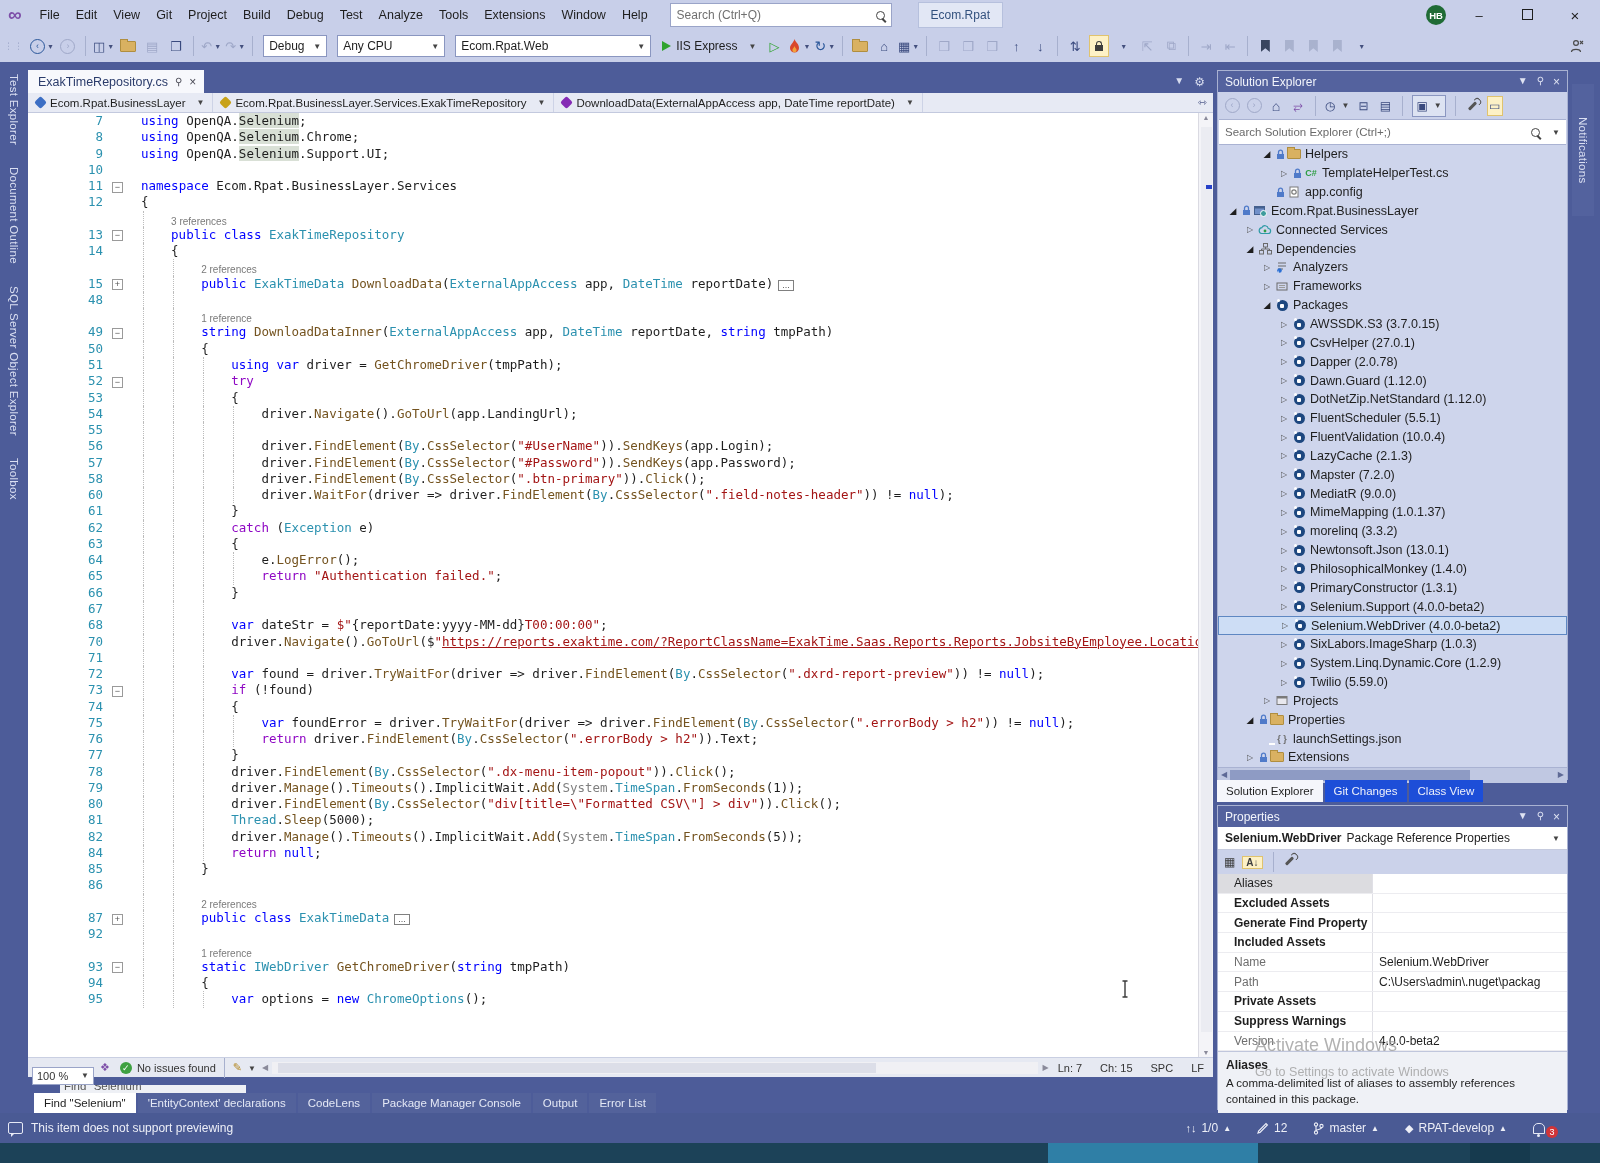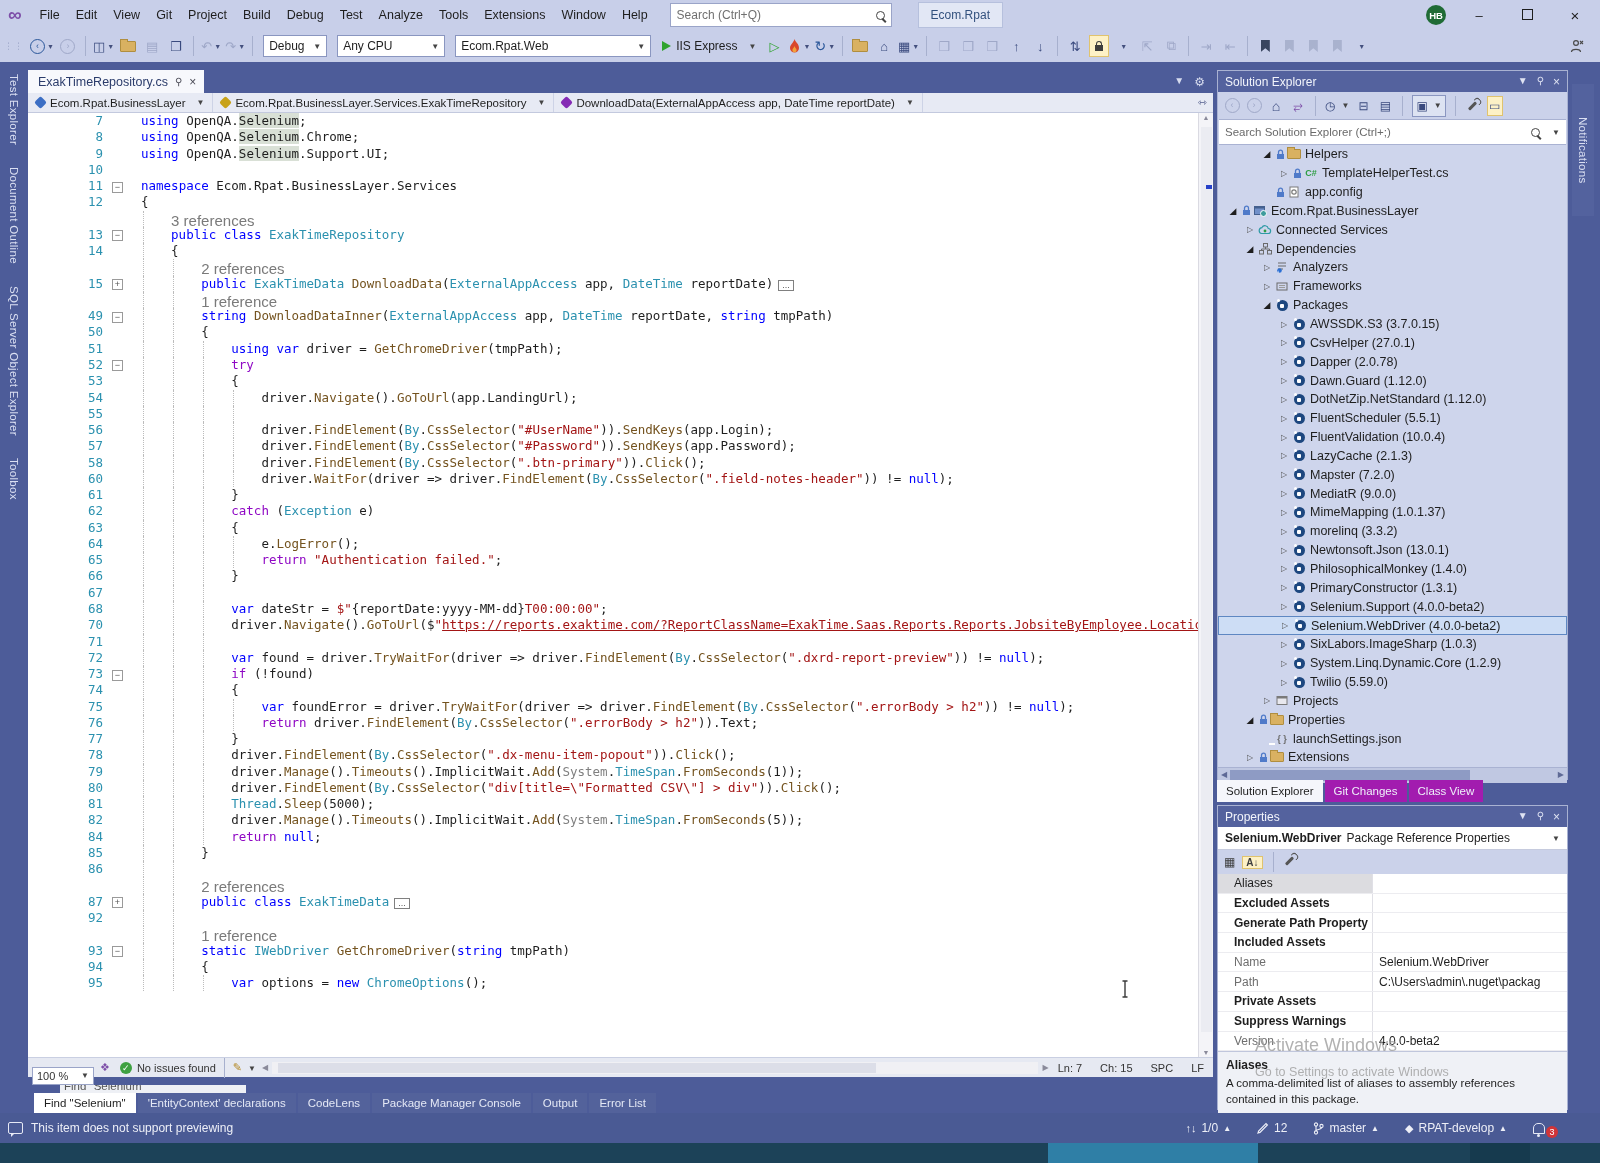--- a/index.html
+++ b/index.html
@@ -81,21 +81,21 @@
   .foldbox{position:absolute;left:9px;top:3.5px;width:9px;height:9px;border:1px solid #9a9a9a;
         background:#fff;font-size:9px;line-height:8px;text-align:center;color:#555;
         font-family:"Liberation Sans",sans-serif;}
   .codewrap{flex:1;position:relative;overflow:hidden;}
   .guide{position:absolute;top:0;bottom:0;border-left:1px dotted #bcbcbc;}
   .ctext{position:relative;display:inline-block;}
   .tk-k{color:#0000ff;} .tk-c{color:#8f08c4;} .tk-t{color:#2b91af;} .tk-m{color:#74531f;}
   .tk-s{color:#a31515;} .tk-g{color:#808080;} .tk-p{color:#1e1e1e;}
   .tk-hl{color:#1e1e1e;background:#d9e0d6;}
   .tk-u{color:#a31515;text-decoration:underline;}
-  .lens{font-family:"Liberation Sans",sans-serif;font-size:15px;color:#7a7a7a;position:relative;top:2px;}
+  .lens{font-family:"Liberation Sans",sans-serif;font-size:10px;color:#7a7a7a;position:relative;top:2px;}
   .cbox{display:inline-block;border:1px solid #808080;font-size:9px;line-height:9px;color:#555;
         padding:0 3px;margin-left:5px;background:#fff;font-family:"Liberation Sans",sans-serif;}
   #vscroll{position:absolute;right:0;top:0;width:15px;height:100%;background:#f4f4f8;
         border-left:1px solid #dadae2;box-sizing:border-box;}
   #vthumb{position:absolute;left:2px;top:14px;width:11px;height:905px;background:#ebecf2;}
   #caretmark{position:absolute;right:1px;top:72px;width:6px;height:4px;background:#2741c8;}
   .scroll-arrow{position:absolute;left:0;width:100%;text-align:center;font-size:7px;color:#8a8a9a;}
   
   #estatus{position:absolute;left:0;top:995px;width:100%;height:20px;background:#e6e9f2;
         display:flex;align-items:center;font-size:11px;color:#333;border-top:1px solid #c9cfe2;box-sizing:border-box;}
@@ -139,21 +139,21 @@
   .nuget{width:11px;height:11px;border-radius:50%;background:#1d477f;position:relative;}
   .nuget:before{content:'';position:absolute;left:3.5px;top:4px;width:4px;height:4px;border-radius:1px;background:#fff;}
   .nuget:after{content:'';position:absolute;left:0px;top:-1px;width:3px;height:3px;border-radius:50%;background:#fff;}
   .csharp-ic{color:#2e9e44;font-weight:bold;font-size:9px;font-family:"Liberation Sans",sans-serif;}
   .redcirc{width:10px;height:10px;border-radius:50%;background:#c42b1c;position:relative;}
   .redcirc:before{content:'';position:absolute;left:2px;top:4px;width:6px;height:2px;background:#fff;}
   #solx-hscroll{height:15px;background:#c0c8e2;position:relative;border-top:1px solid #a9b2d2;}
   #solx-hthumb{position:absolute;left:12px;top:2px;width:240px;height:11px;background:#8e9bc4;}
   .harrow{position:absolute;top:2px;font-size:8px;color:#5f6a96;}
   #paneltabs{position:absolute;left:0;top:718px;width:100%;height:22px;display:flex;gap:2px;}
-  .ptab{padding:0 9px;display:flex;align-items:center;font-size:11.5px;background:#a21caf;color:#eef0fa;}
+  .ptab{padding:0 9px;display:flex;align-items:center;font-size:11.5px;background:#1d4ed8;color:#eef0fa;}
   .ptab.active{background:#f5f6fb;color:#1e1e1e;}
   
   #props{position:absolute;left:0;top:743px;width:100%;height:305px;background:#cbd2ea;
         border:1px solid #a9b2d2;box-sizing:border-box;}
   #obj-row{height:22px;background:#fff;display:flex;align-items:center;padding:0 7px;gap:5px;
         border-bottom:1px solid #c6cbde;font-size:12px;}
   #props-toolbar{height:24px;display:flex;align-items:center;gap:7px;padding:0 6px;color:#3d3d3d;}
   #pgrid{background:#fff;font-size:12px;}
   .prow{height:18.7px;display:flex;border-bottom:1px solid #ececf0;}
   .plabel{width:155px;padding-left:16px;display:flex;align-items:center;border-right:1px solid #e0e0e6;
@@ -361,20 +361,21 @@
             <div class="crow"><span class="ln">8</span><span class="foldm"></span><span class="codewrap"><span class="ctext " style="padding-left:1px"><span class="tk-k">using</span><span class="tk-p"> OpenQA.</span><span class="tk-hl">Selenium</span><span class="tk-p">.Chrome;</span></span></span></div>
             <div class="crow"><span class="ln">9</span><span class="foldm"></span><span class="codewrap"><span class="ctext " style="padding-left:1px"><span class="tk-k">using</span><span class="tk-p"> OpenQA.</span><span class="tk-hl">Selenium</span><span class="tk-p">.Support.UI;</span></span></span></div>
             <div class="crow"><span class="ln">10</span><span class="foldm"></span><span class="codewrap"><span class="ctext " style="padding-left:1px"></span></span></div>
             <div class="crow"><span class="ln">11</span><span class="foldm"><span class="foldbox">−</span></span><span class="codewrap"><span class="ctext " style="padding-left:1px"><span class="tk-k">namespace</span><span class="tk-p"> Ecom.Rpat.BusinessLayer.Services</span></span></span></div>
             <div class="crow"><span class="ln">12</span><span class="foldm"></span><span class="codewrap"><span class="ctext " style="padding-left:1px"><span class="tk-p">{</span></span></span></div>
             <div class="crow"><span class="ln"></span><span class="foldm"></span><span class="codewrap"><span class="guide" style="left:3px"></span><span class="ctext lens" style="padding-left:31.1px">3 references</span></span></div>
             <div class="crow"><span class="ln">13</span><span class="foldm"><span class="foldbox">−</span></span><span class="codewrap"><span class="guide" style="left:3px"></span><span class="ctext " style="padding-left:31.1px"><span class="tk-k">public</span><span class="tk-p"> </span><span class="tk-k">class</span><span class="tk-p"> </span><span class="tk-t">ExakTimeRepository</span></span></span></div>
             <div class="crow"><span class="ln">14</span><span class="foldm"></span><span class="codewrap"><span class="guide" style="left:3px"></span><span class="ctext " style="padding-left:31.1px"><span class="tk-p">{</span></span></span></div>
             <div class="crow"><span class="ln"></span><span class="foldm"></span><span class="codewrap"><span class="guide" style="left:3px"></span><span class="guide" style="left:33.1px"></span><span class="ctext lens" style="padding-left:61.2px">2 references</span></span></div>
             <div class="crow"><span class="ln">15</span><span class="foldm"><span class="foldbox">+</span></span><span class="codewrap"><span class="guide" style="left:3px"></span><span class="guide" style="left:33.1px"></span><span class="ctext " style="padding-left:61.2px"><span class="tk-k">public</span><span class="tk-p"> </span><span class="tk-t">ExakTimeData</span><span class="tk-p"> </span><span class="tk-m">DownloadData</span><span class="tk-p">(</span><span class="tk-t">ExternalAppAccess</span><span class="tk-p"> app, </span><span class="tk-t">DateTime</span><span class="tk-p"> reportDate)</span></span><span class="cbox">...</span></span></div>
+            <div class="crow"><span class="ln">48</span><span class="foldm"></span><span class="codewrap"><span class="guide" style="left:3px"></span><span class="guide" style="left:33.1px"></span><span class="ctext " style="padding-left:61.2px"></span></span></div>
             <div class="crow"><span class="ln"></span><span class="foldm"></span><span class="codewrap"><span class="guide" style="left:3px"></span><span class="guide" style="left:33.1px"></span><span class="ctext lens" style="padding-left:61.2px">1 reference</span></span></div>
             <div class="crow"><span class="ln">49</span><span class="foldm"><span class="foldbox">−</span></span><span class="codewrap"><span class="guide" style="left:3px"></span><span class="guide" style="left:33.1px"></span><span class="ctext " style="padding-left:61.2px"><span class="tk-k">string</span><span class="tk-p"> </span><span class="tk-m">DownloadDataInner</span><span class="tk-p">(</span><span class="tk-t">ExternalAppAccess</span><span class="tk-p"> app, </span><span class="tk-t">DateTime</span><span class="tk-p"> reportDate, </span><span class="tk-k">string</span><span class="tk-p"> tmpPath)</span></span></span></div>
             <div class="crow"><span class="ln">50</span><span class="foldm"></span><span class="codewrap"><span class="guide" style="left:3px"></span><span class="guide" style="left:33.1px"></span><span class="ctext " style="padding-left:61.2px"><span class="tk-p">{</span></span></span></div>
             <div class="crow"><span class="ln">51</span><span class="foldm"></span><span class="codewrap"><span class="guide" style="left:3px"></span><span class="guide" style="left:33.1px"></span><span class="guide" style="left:63.2px"></span><span class="ctext " style="padding-left:91.30000000000001px"><span class="tk-k">using</span><span class="tk-p"> </span><span class="tk-k">var</span><span class="tk-p"> driver = </span><span class="tk-m">GetChromeDriver</span><span class="tk-p">(tmpPath);</span></span></span></div>
             <div class="crow"><span class="ln">52</span><span class="foldm"><span class="foldbox">−</span></span><span class="codewrap"><span class="guide" style="left:3px"></span><span class="guide" style="left:33.1px"></span><span class="guide" style="left:63.2px"></span><span class="ctext " style="padding-left:91.30000000000001px"><span class="tk-c">try</span></span></span></div>
             <div class="crow"><span class="ln">53</span><span class="foldm"></span><span class="codewrap"><span class="guide" style="left:3px"></span><span class="guide" style="left:33.1px"></span><span class="guide" style="left:63.2px"></span><span class="ctext " style="padding-left:91.30000000000001px"><span class="tk-p">{</span></span></span></div>
             <div class="crow"><span class="ln">54</span><span class="foldm"></span><span class="codewrap"><span class="guide" style="left:3px"></span><span class="guide" style="left:33.1px"></span><span class="guide" style="left:63.2px"></span><span class="guide" style="left:93.30000000000001px"></span><span class="ctext " style="padding-left:121.4px"><span class="tk-p">driver.</span><span class="tk-m">Navigate</span><span class="tk-p">().</span><span class="tk-m">GoToUrl</span><span class="tk-p">(app.LandingUrl);</span></span></span></div>
             <div class="crow"><span class="ln">55</span><span class="foldm"></span><span class="codewrap"><span class="guide" style="left:3px"></span><span class="guide" style="left:33.1px"></span><span class="guide" style="left:63.2px"></span><span class="guide" style="left:93.30000000000001px"></span><span class="ctext " style="padding-left:121.4px"></span></span></div>
             <div class="crow"><span class="ln">56</span><span class="foldm"></span><span class="codewrap"><span class="guide" style="left:3px"></span><span class="guide" style="left:33.1px"></span><span class="guide" style="left:63.2px"></span><span class="guide" style="left:93.30000000000001px"></span><span class="ctext " style="padding-left:121.4px"><span class="tk-p">driver.</span><span class="tk-m">FindElement</span><span class="tk-p">(</span><span class="tk-t">By</span><span class="tk-p">.</span><span class="tk-m">CssSelector</span><span class="tk-p">(</span><span class="tk-s">"#UserName"</span><span class="tk-p">)).</span><span class="tk-m">SendKeys</span><span class="tk-p">(app.Login);</span></span></span></div>
             <div class="crow"><span class="ln">57</span><span class="foldm"></span><span class="codewrap"><span class="guide" style="left:3px"></span><span class="guide" style="left:33.1px"></span><span class="guide" style="left:63.2px"></span><span class="guide" style="left:93.30000000000001px"></span><span class="ctext " style="padding-left:121.4px"><span class="tk-p">driver.</span><span class="tk-m">FindElement</span><span class="tk-p">(</span><span class="tk-t">By</span><span class="tk-p">.</span><span class="tk-m">CssSelector</span><span class="tk-p">(</span><span class="tk-s">"#Password"</span><span class="tk-p">)).</span><span class="tk-m">SendKeys</span><span class="tk-p">(app.Password);</span></span></span></div>
@@ -819,21 +820,21 @@
         <div id="pgrid">
             <div class="prow sel">
               <span class="plabel">Aliases</span>
               <span class="pvalue"></span>
             </div>
             <div class="prow">
               <span class="plabel bold">Excluded Assets</span>
               <span class="pvalue"></span>
             </div>
             <div class="prow">
-              <span class="plabel bold">Generate Path Property</span>
+              <span class="plabel bold">Generate Find Property</span>
               <span class="pvalue"></span>
             </div>
             <div class="prow">
               <span class="plabel bold">Included Assets</span>
               <span class="pvalue"></span>
             </div>
             <div class="prow">
               <span class="plabel gray">Name</span>
               <span class="pvalue">Selenium.WebDriver</span>
             </div>

